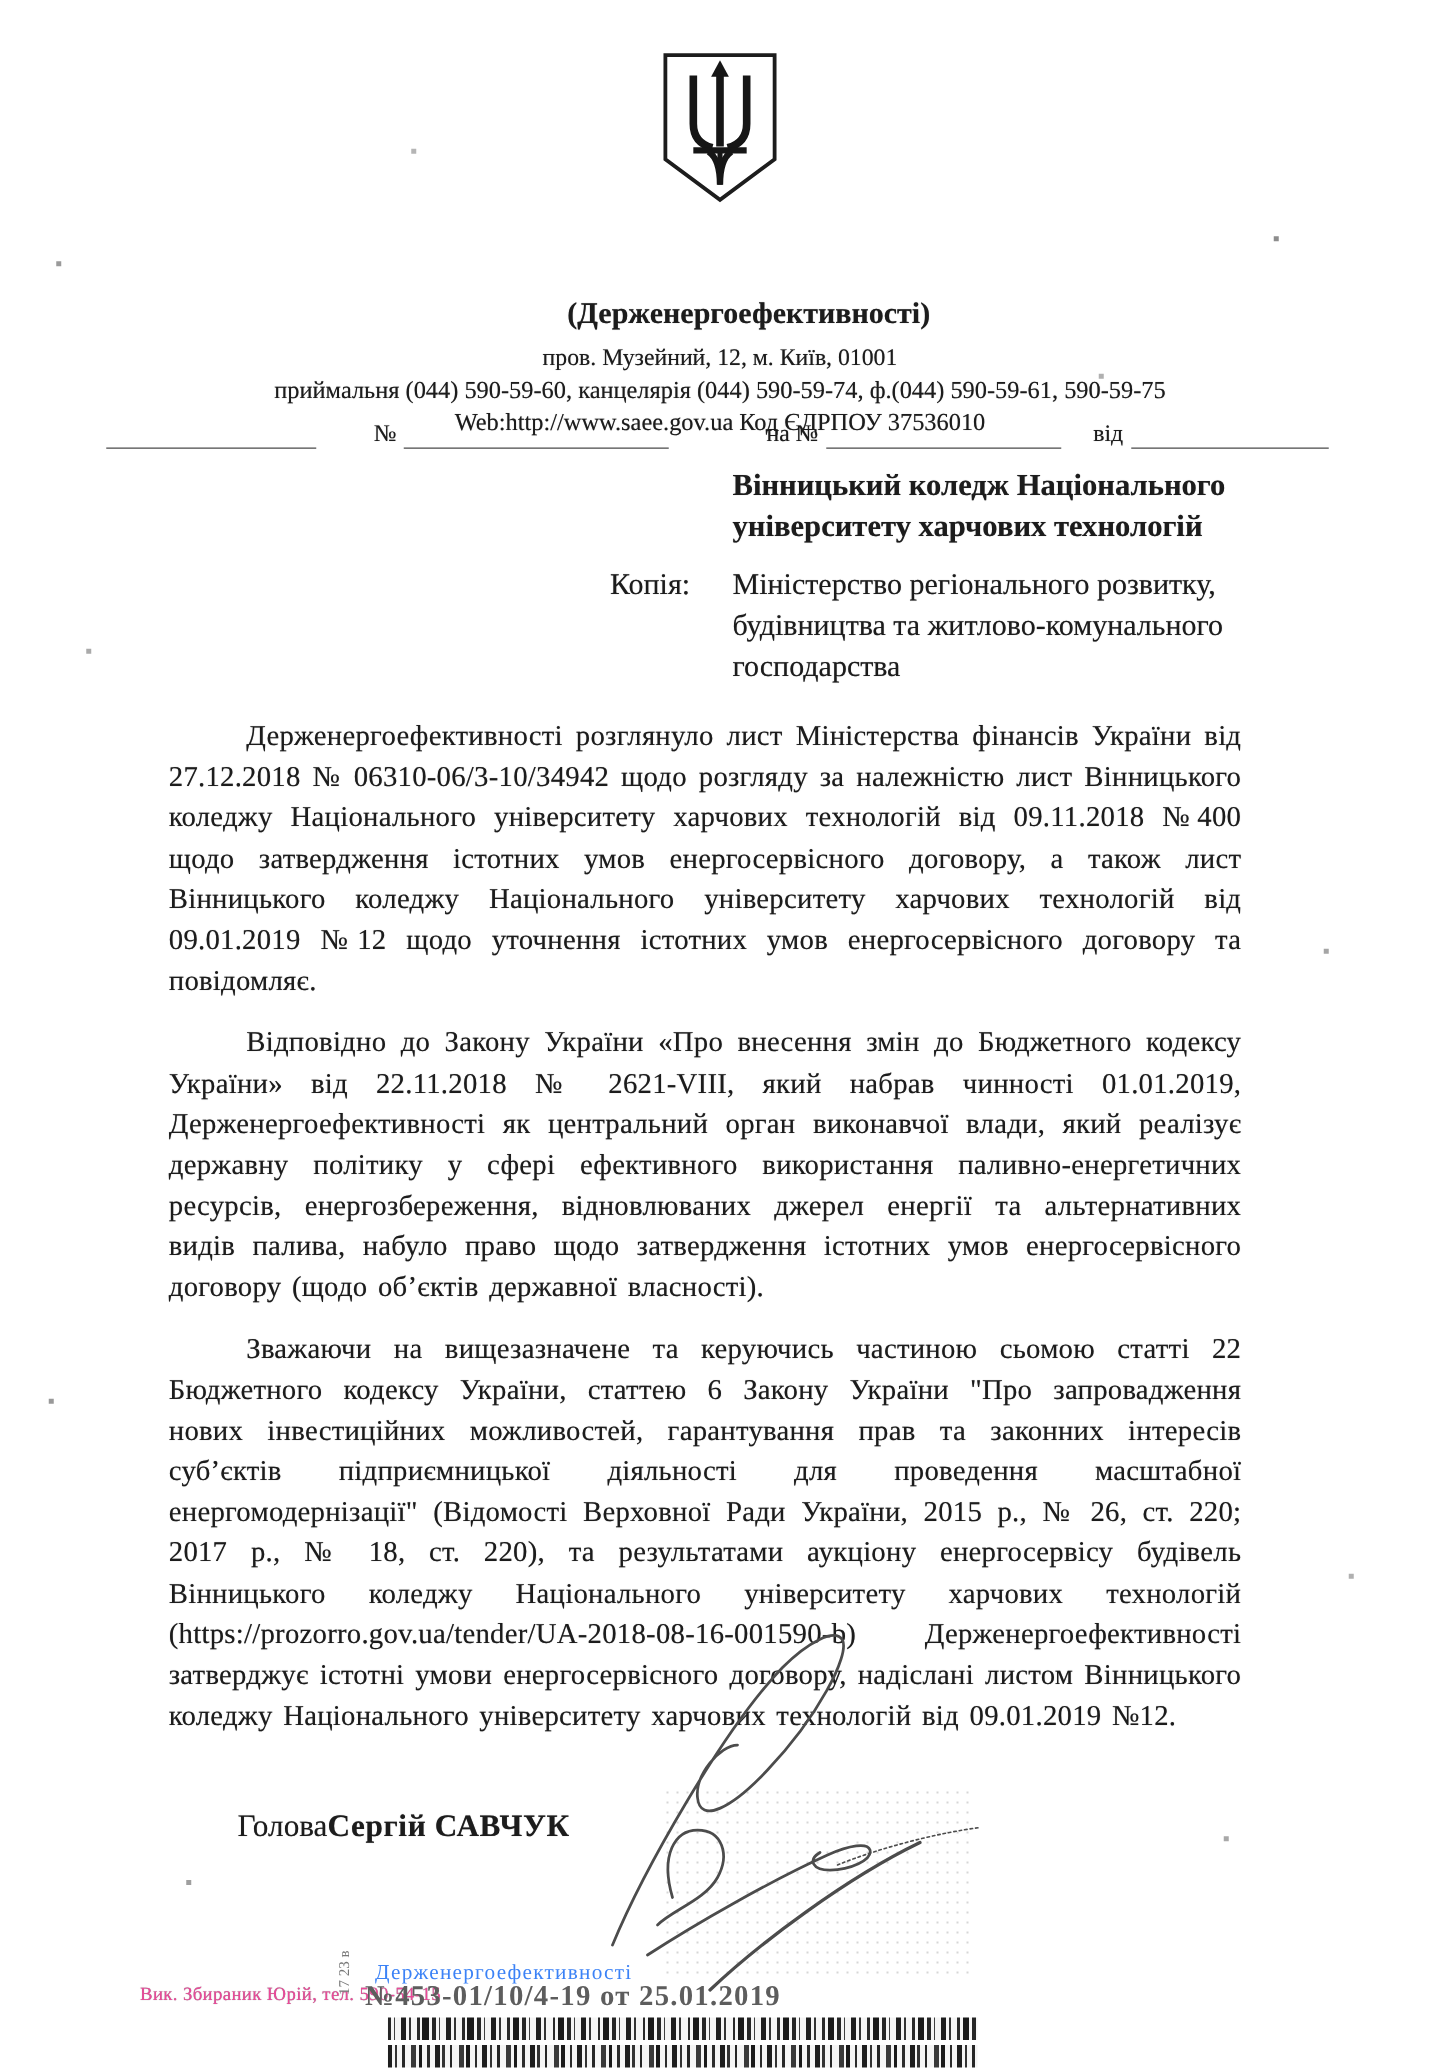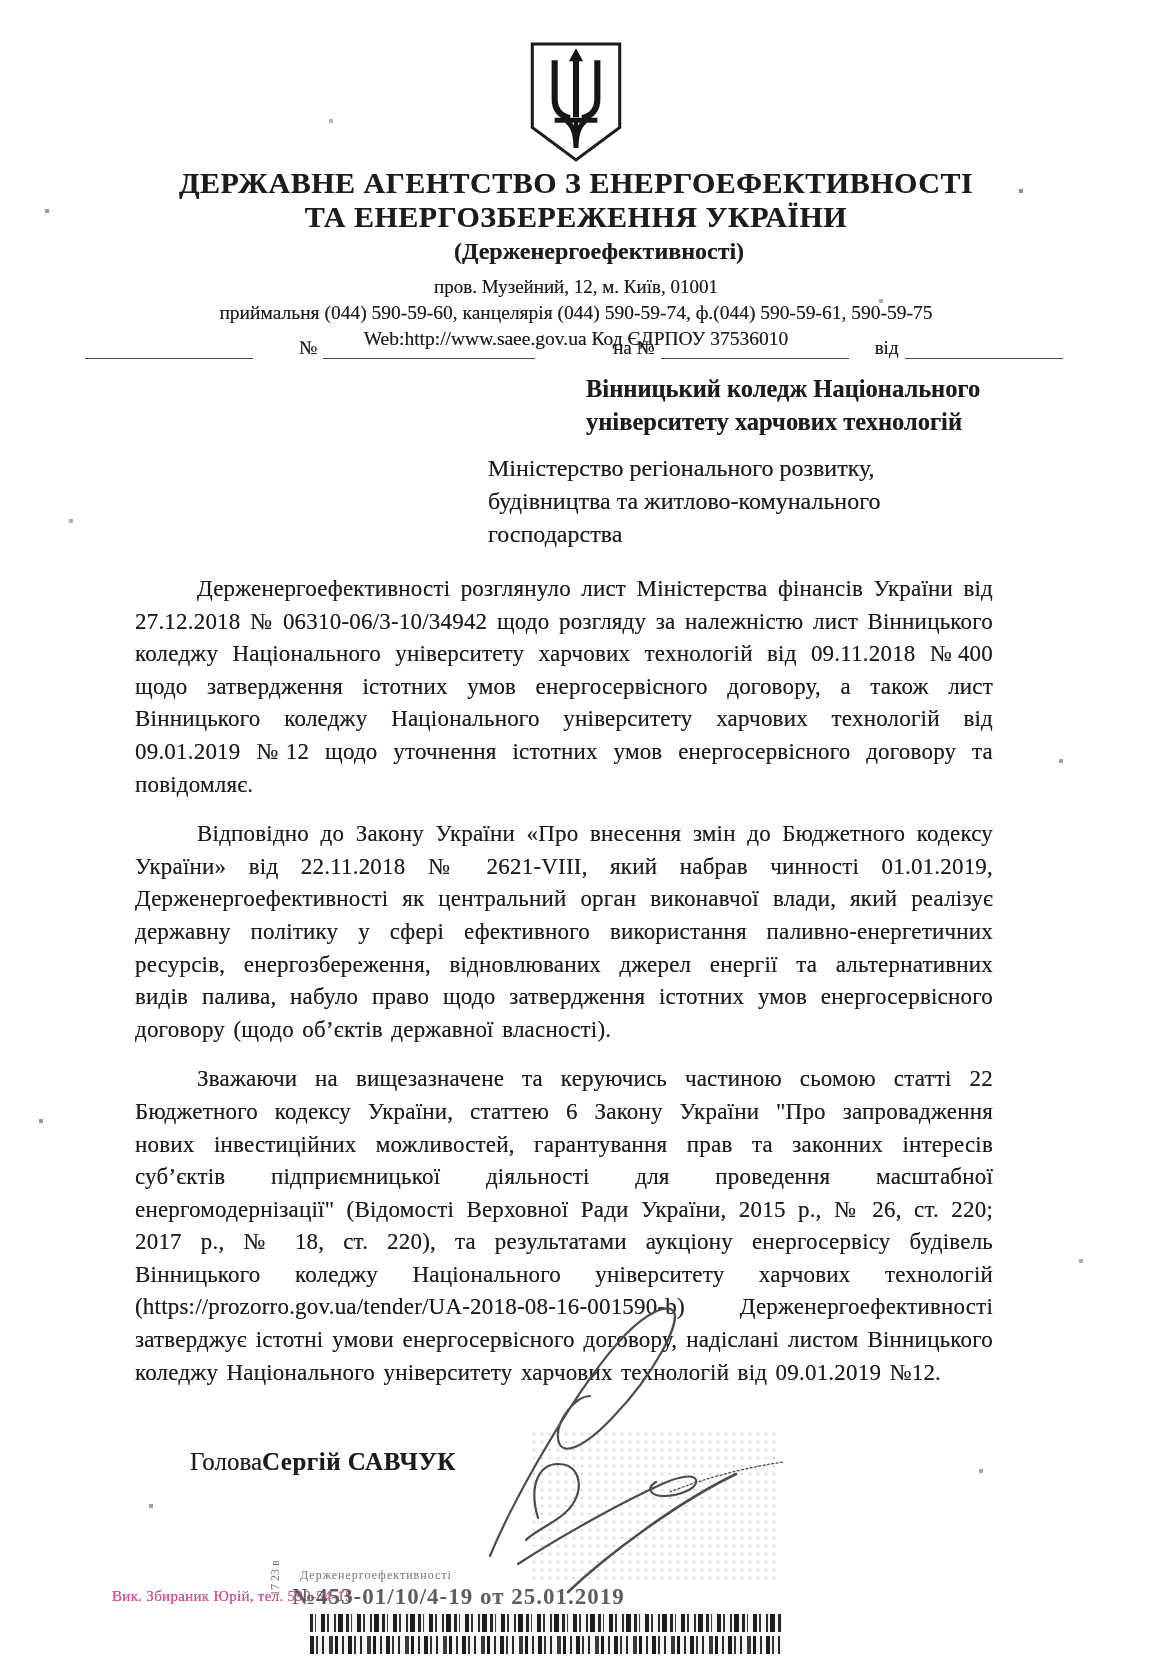--- a/index.html
+++ b/index.html
@@ -50,21 +50,21 @@
   .sig-row{position:absolute;top:1448px;left:190px;width:846px;display:flex;
     font-size:25px;font-family:Liberation Serif, serif;}
   .sig-name{font-weight:bold;letter-spacing:.5px;}
   .sig-scrawl{position:absolute;top:1288px;left:418px;width:380px;height:306px;pointer-events:none;}
   .halftone{position:absolute;top:1430px;left:530px;width:250px;height:150px;opacity:.3;
     background-image:radial-gradient(#777 .9px,transparent 1.1px);background-size:8px 8px;}
 
   
   .executor{position:absolute;top:1588px;left:112px;font-size:15px;color:#ec4899;
     letter-spacing:.3px;}
-  .stamp-org{position:absolute;top:1568px;left:300px;font-size:12px;color:#737373;
+  .stamp-org{position:absolute;top:1568px;left:300px;font-size:17px;color:#3b82f6;
     filter:blur(.4px);letter-spacing:1px;}
   .stamp-ref{position:absolute;top:1584px;left:292px;font-size:23px;color:#5d5d5d;
     filter:blur(.45px);letter-spacing:1px;white-space:nowrap;font-weight:bold;}
   .side-mark{position:absolute;top:1596px;left:268px;font-size:12px;color:#787878;
     transform:rotate(-90deg);transform-origin:left top;white-space:nowrap;}
   .barcode{position:absolute;top:1614px;left:310px;width:472px;height:42px;}
   .barcode-row{height:18px;margin-bottom:4px;
     background:repeating-linear-gradient(90deg,
       #1e1e1e 0 3px,#fff 3px 5px,#3a3a3a 5px 6px,#fff 6px 11px,
       #161616 11px 15px,#fff 15px 17px,#2c2c2c 17px 19px,#fff 19px 24px,
@@ -93,43 +93,40 @@
       <path d="M55 16 V76" fill="none" stroke="#161616" stroke-width="6"></path>
       <path d="M55 8 l-7 13 h14 z" fill="#161616"></path>
       <path d="M34 20 v38 q0 15 15 19" fill="none" stroke="#161616" stroke-width="6"></path>
       <path d="M76 20 v38 q0 15 -15 19" fill="none" stroke="#161616" stroke-width="6"></path>
       <path d="M34 79 h42" fill="none" stroke="#161616" stroke-width="5"></path>
       <path d="M46 80 q9 6 9 26 q0 -20 9 -26" fill="none" stroke="#161616" stroke-width="5"></path>
       <path d="M55 80 v26" fill="none" stroke="#161616" stroke-width="4"></path>
     </svg>
   </div>
 
-  <div class="org-title ink">
-    <div>ДЕРЖАВНЕ АГЕНТСТВО З ЕНЕРГОЕФЕКТИВНОСТІ</div>
-    <div>ТА ЕНЕРГОЗБЕРЕЖЕННЯ УКРАЇНИ</div>
-  </div>
   <div class="org-short ink">(Держенергоефективності)</div>
 
   <div class="addr1 ink">пров. Музейний, 12, м. Київ, 01001</div>
   <div class="addr2 ink">приймальня (044) 590-59-60, канцелярія (044) 590-59-74, ф.(044) 590-59-61, 590-59-75</div>
   <div class="addr3 ink">Web:http://www.saee.gov.ua  Код ЄДРПОУ 37536010</div>
 
   <div class="refline ink">
     <span class="blank b1"></span>
     <span class="reflabel">№</span>
     <span class="blank b2"></span>
     <span class="reflabel na">на №</span>
     <span class="blank b3"></span>
     <span class="reflabel vid">від</span>
     <span class="blank b4"></span>
   </div>
 
   <div class="recipient">
     <div class="recipient-main ink">Вінницький коледж Національного університету харчових технологій</div>
     <div class="copy-row">
+      <span class="copy-label ink">Копія:</span>
       <span class="copy-text ink">Міністерство регіонального розвитку, будівництва та житлово-комунального господарства</span>
     </div>
   </div>
 
   <div class="body-text ink">
     <p>Держенергоефективності розглянуло лист Міністерства фінансів України від 27.12.2018  № 06310-06/3-10/34942 щодо розгляду за належністю лист Вінницького коледжу Національного університету харчових технологій від 09.11.2018 №400 щодо затвердження істотних умов енергосервісного договору, а також лист Вінницького коледжу Національного університету харчових технологій від 09.01.2019 №12 щодо уточнення істотних умов енергосервісного договору та повідомляє.</p>
     <p>Відповідно до Закону України «Про внесення змін до Бюджетного кодексу України» від 22.11.2018 № 2621-VIII, який набрав чинності 01.01.2019, Держенергоефективності як центральний орган виконавчої влади, який реалізує державну політику у сфері ефективного використання паливно-енергетичних ресурсів, енергозбереження, відновлюваних джерел енергії та альтернативних видів палива, набуло право щодо затвердження істотних умов енергосервісного договору (щодо об’єктів державної власності).</p>
     <p>Зважаючи на вищезазначене та керуючись частиною сьомою статті 22 Бюджетного кодексу України, статтею 6 Закону України "Про запровадження нових інвестиційних можливостей, гарантування прав та законних інтересів суб’єктів підприємницької діяльності для проведення масштабної енергомодернізації" (Відомості Верховної Ради України, 2015 р., № 26, ст. 220; 2017 р., № 18, ст. 220), та результатами аукціону енергосервісу будівель Вінницького коледжу Національного університету харчових технологій (https://prozorro.gov.ua/tender/UA-2018-08-16-001590-b) Держенергоефективності затверджує істотні умови енергосервісного договору, надіслані листом Вінницького коледжу Національного університету харчових технологій від 09.01.2019 №12.</p>
   </div>
 

